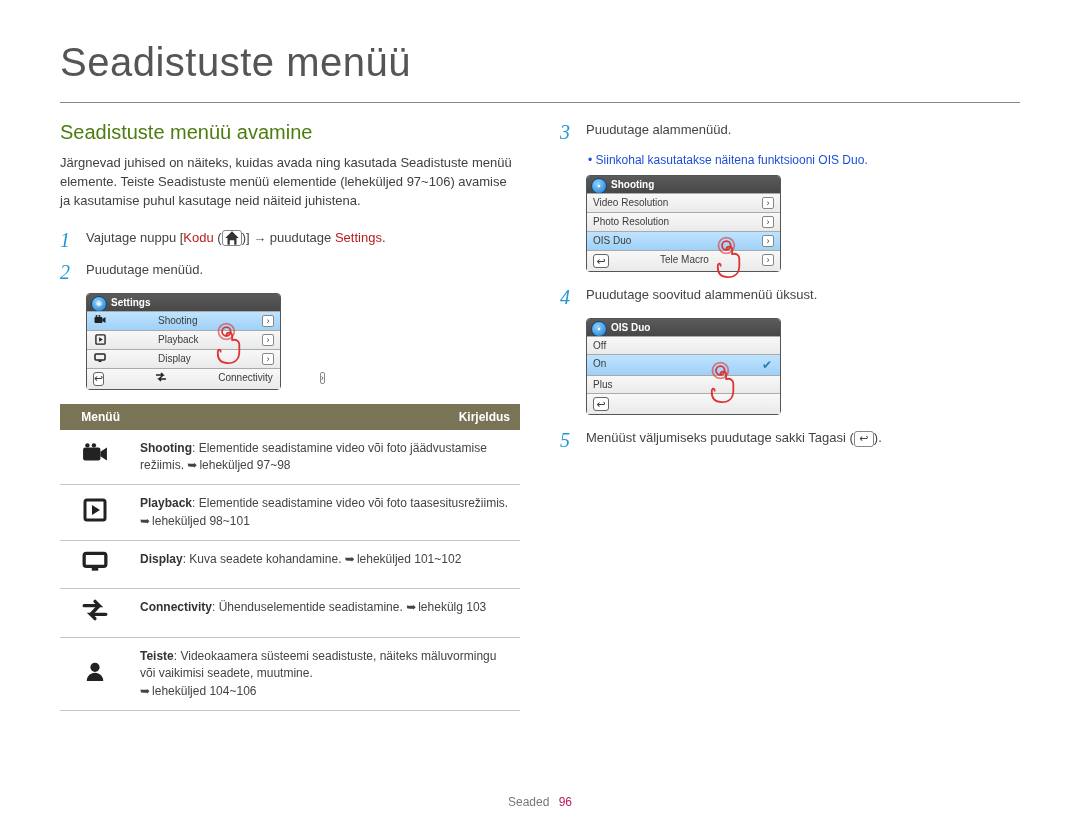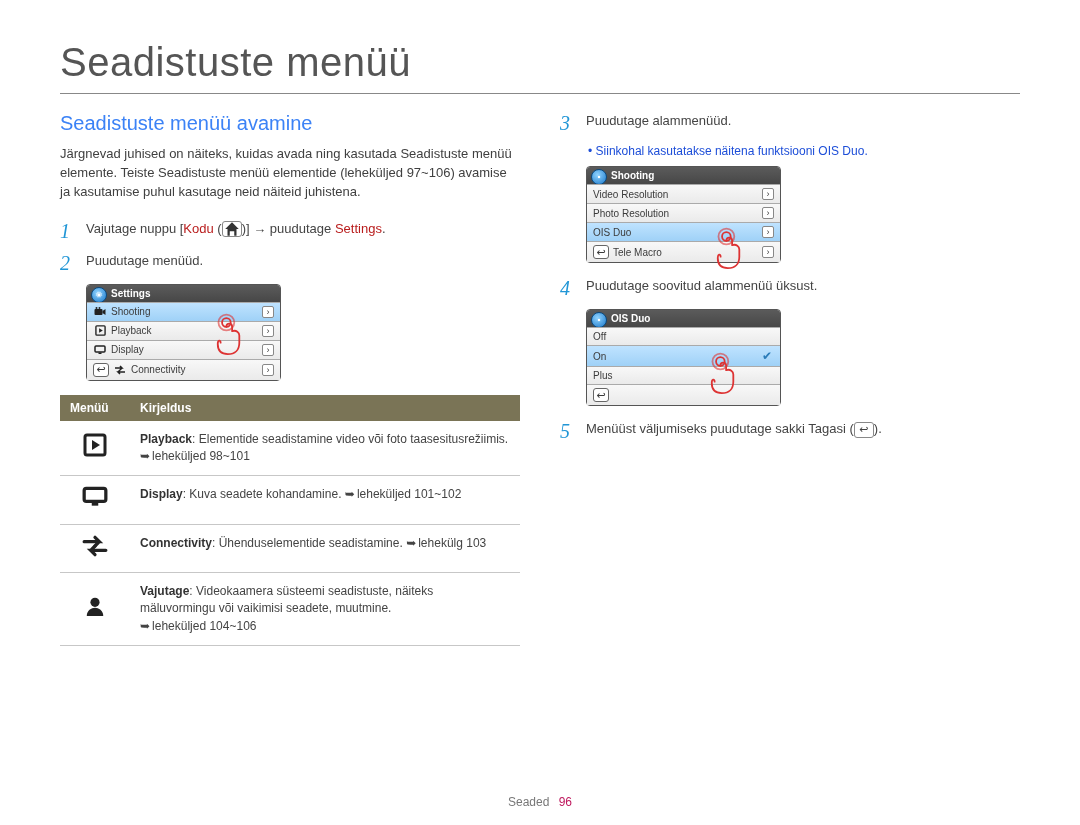--- a/index.html
+++ b/index.html
@@ -10,28 +10,28 @@
     height: 825px;
     padding: 40px 60px 20px 60px;
     color: #3b3b3b;
     position: relative;
   }
   h1.page-title {
     font-weight: 300;
     font-size: 40px;
     color: #555;
     border-bottom: 1px solid #888;
-    padding-bottom: 8px;
+    padding-bottom: 17px;
     margin-bottom: 18px;
     letter-spacing: 0.5px;
   }
   .columns { display: flex; gap: 40px; }
   .col { flex: 1; }
   h2.section-title {
-    color: #3b82f6;
+    color: #4d7c0f;
     font-weight: 400;
     font-size: 20px;
     margin-bottom: 10px;
   }
   p.intro { font-size: 13px; line-height: 1.45; color: #404040; margin-bottom: 18px; }
   .step { display: flex; gap: 10px; margin-bottom: 10px; align-items: flex-start; }
   .step-num {
     color: #2196d6; font-size: 20px; font-style: italic;
     font-family: Georgia, serif; min-width: 16px; line-height: 1.1;
   }
@@ -65,24 +65,25 @@
   }
   .gear-badge {
     position: absolute; left: 4px; top: 2px;
     width: 16px; height: 16px; border-radius: 50%;
     background: radial-gradient(circle at 40% 35%, #8fd3ff, #1a77c9);
     border: 1px solid #0a4a80;
     display:flex;align-items:center;justify-content:center;
   }
   .gear-badge svg { width: 10px; height: 10px; }
   .ui-row {
-    display: flex; align-items: center;
+    display: flex; align-items: flex-start;
     padding: 3px 6px; border-top: 1px solid #aaa;
     background: linear-gradient(#f8f8f8,#eaeaea);
     position: relative;
+    gap: 47px;
   }
   .ui-row.selected { background: linear-gradient(#bfe3ff,#9fd1f7); }
   .ui-row .row-icon { width: 14px; display:inline-flex; justify-content:center; margin-right:4px; }
   .ui-row .row-label { flex: 1; }
   .ui-row .chev {
     width: 12px; height: 12px; border:1px solid #888; border-radius:2px;
     display:flex;align-items:center;justify-content:center;font-size:9px;background:#fff;
   }
   .ui-row.back-row .back-btn {
     width: 16px; height: 14px; border:1px solid #666; border-radius:3px;
@@ -98,21 +99,21 @@
   .hand1 { right: 22px; top: 26px; }
   .hand2 { right: 22px; top: 58px; }
   .hand3 { right: 28px; top: 40px; }
 
   
   table.desc {
     width: 100%; border-collapse: collapse; font-size: 12px; color:#444;
     margin-top: 4px;
   }
   table.desc th {
-    background: #7a7456; color:#fff; font-weight:700; text-align:left;
+    background: #7a7456; color:#fff; font-weight:700; text-align:right;
     padding: 6px 10px; font-size: 12px;
   }
   table.desc th:first-child { width: 70px; }
   table.desc td {
     border-bottom: 1px solid #c7c7c7; padding: 10px 10px;
     vertical-align: top; line-height:1.45;
   }
   table.desc td.icon-cell { text-align:center; vertical-align: middle; }
   table.desc td .label-bold { font-weight:700; color:#333; }
   .page-ref::before { content: "➥"; margin-right:2px; }
@@ -216,20 +217,29 @@
 
     <table class="desc">
       <thead>
         <tr>
           <th>Menüü</th>
           <th>Kirjeldus</th>
         </tr>
       </thead>
       <tbody>
         <tr>
+          <td class="icon-cell"><svg width="26" height="22" viewBox="0 0 24 20">
+                <rect x="1" y="4" width="16" height="12" rx="2" fill="#222"></rect>
+                <path d="M17 8l6-4v12l-6-4z" fill="#222"></path>
+                <circle cx="5" cy="2" r="2" fill="#222"></circle>
+                <circle cx="11" cy="2" r="2" fill="#222"></circle>
+              </svg></td>
+          <td><span class="label-bold">Shooting</span><span>: Elementide seadistamine video või foto jäädvustamise režiimis. </span><span class="page-ref">leheküljed 97~98</span></td>
+        </tr>
+        <tr>
           <td class="icon-cell"><svg width="24" height="24" viewBox="0 0 24 24">
                 <rect x="2" y="2" width="20" height="20" rx="2" fill="none" stroke="#222" stroke-width="3"></rect>
                 <path d="M9 7v10l8-5z" fill="#222"></path>
               </svg></td>
           <td><span class="label-bold">Playback</span><span>: Elementide seadistamine video või foto taasesitusrežiimis. </span><span class="page-ref">leheküljed 98~101</span></td>
         </tr>
         <tr>
           <td class="icon-cell"><svg width="26" height="22" viewBox="0 0 24 20">
                 <rect x="2" y="2" width="20" height="12" rx="2" fill="none" stroke="#222" stroke-width="3"></rect>
                 <rect x="9" y="15" width="6" height="3" fill="#222"></rect>
@@ -241,21 +251,21 @@
                 <path d="M2 6h14l-4-4m4 4l-4 4" stroke="#222" stroke-width="3" fill="none" stroke-linecap="round"></path>
                 <path d="M22 14H8l4 4m-4-4l4-4" stroke="#222" stroke-width="3" fill="none" stroke-linecap="round"></path>
               </svg></td>
           <td><span class="label-bold">Connectivity</span><span>: Ühenduselementide seadistamine. </span><span class="page-ref">lehekülg 103</span></td>
         </tr>
         <tr>
           <td class="icon-cell"><svg width="22" height="24" viewBox="0 0 24 24">
                 <circle cx="12" cy="8" r="5" fill="#222"></circle>
                 <path d="M3 23c0-6 5-9 9-9s9 3 9 9z" fill="#222"></path>
               </svg></td>
-          <td><span class="label-bold">Vajutage</span><span>: Videokaamera süsteemi seadistuste, näiteks mäluvormingu või vaikimisi seadete, muutmine. </span><br><span class="page-ref">leheküljed 104~106</span></td>
+          <td><span class="label-bold">Teiste</span><span>: Videokaamera süsteemi seadistuste, näiteks mäluvormingu või vaikimisi seadete, muutmine. </span><br><span class="page-ref">leheküljed 104~106</span></td>
         </tr>
       </tbody>
     </table>
   </div>
 
   <div class="col">
     <div class="step">
       <div class="step-num">3</div>
       <div class="step-body">Puudutage alammenüüd.</div>
     </div>

